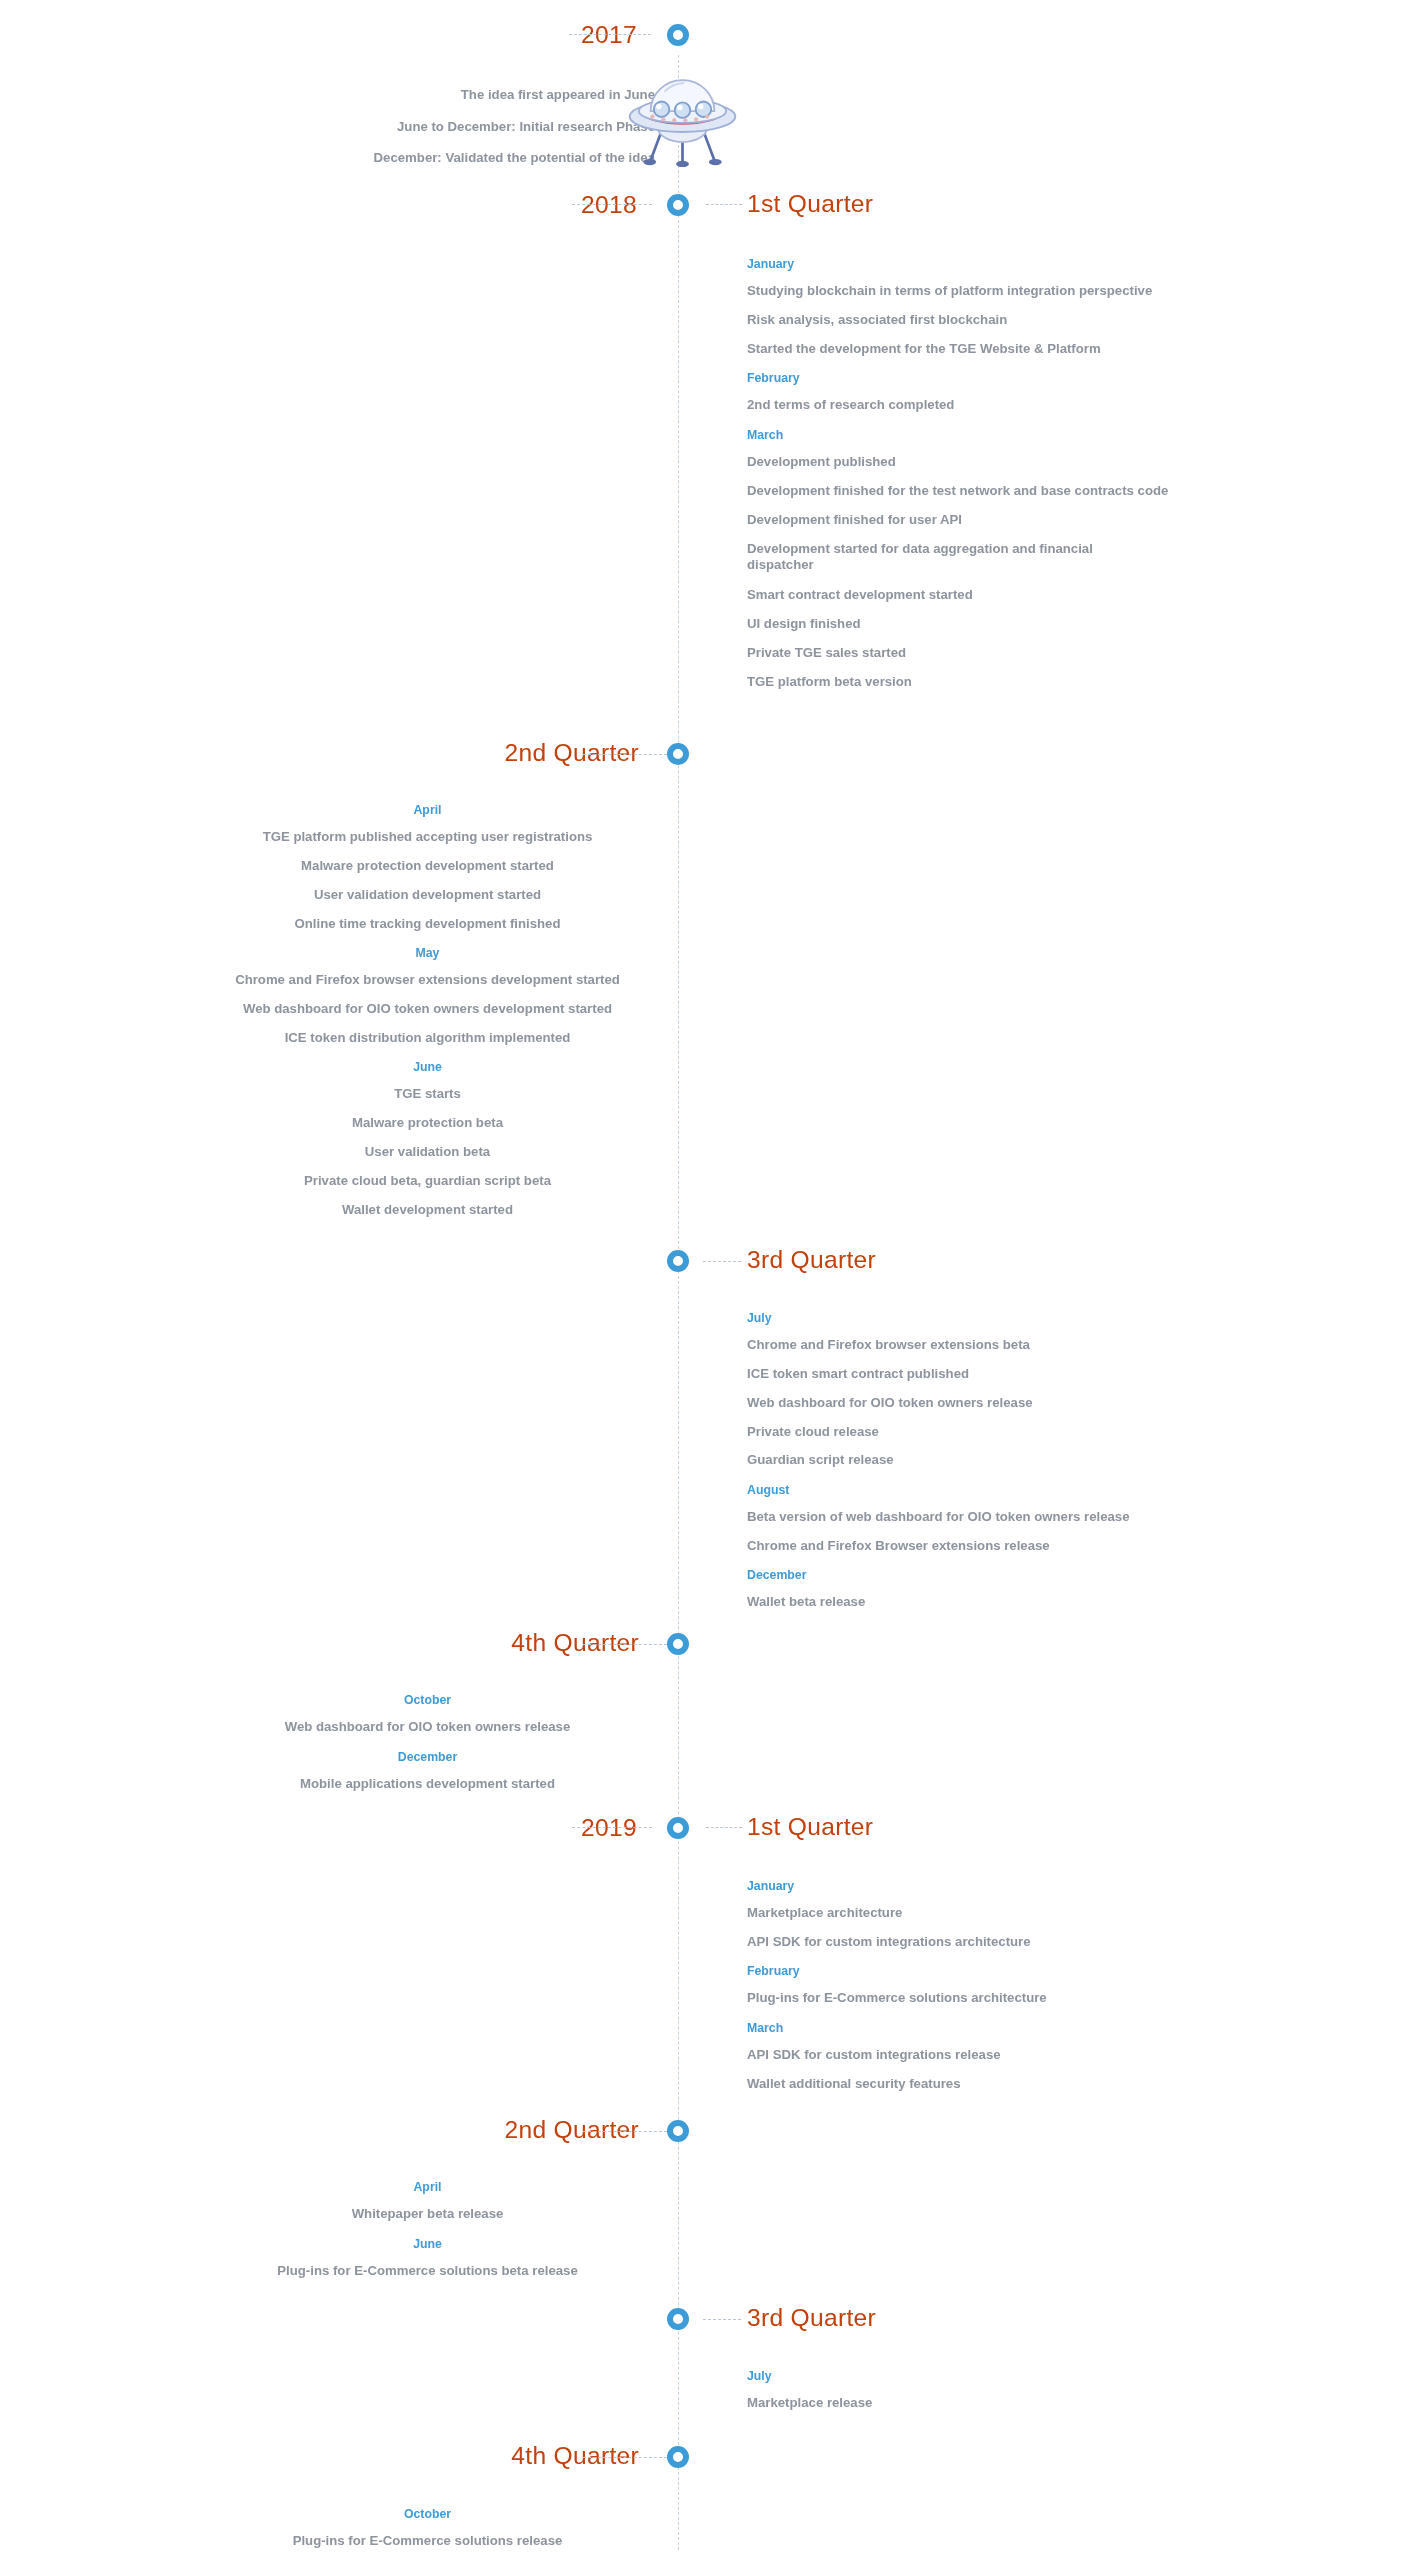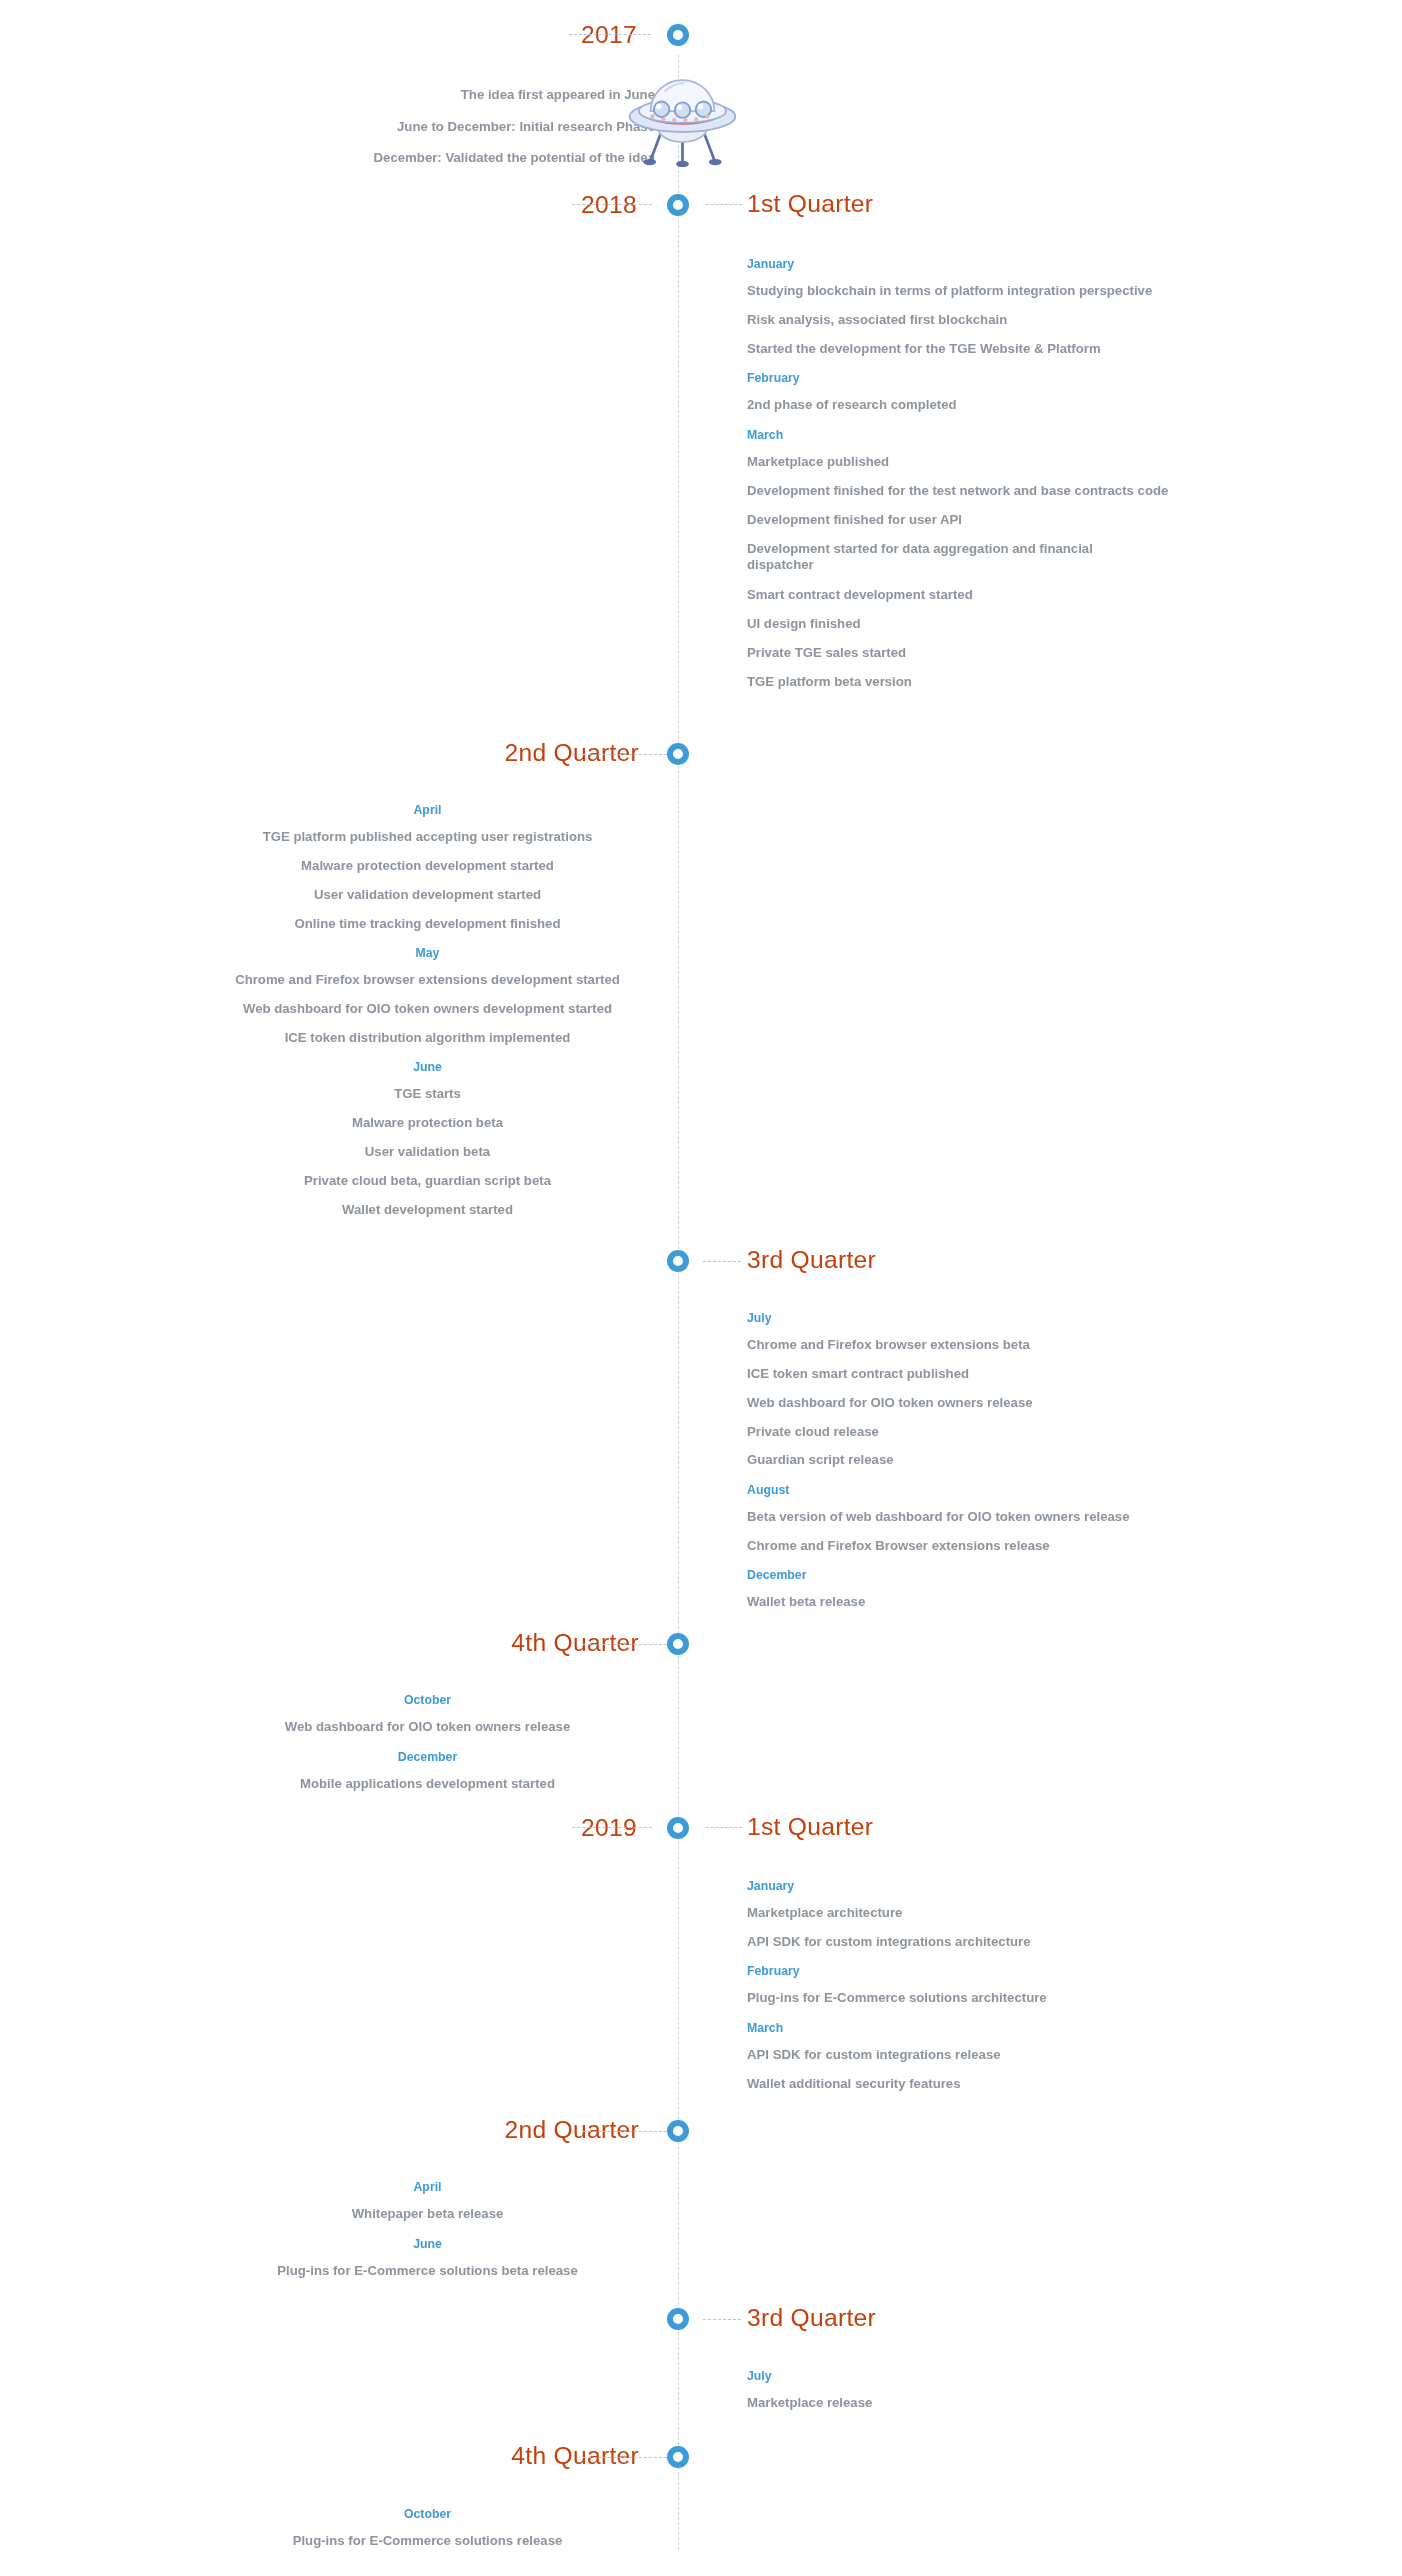--- a/index.html
+++ b/index.html
@@ -154,24 +154,24 @@
   <div class="dot" style="top:194px;"></div>
   <div class="quarter right" style="top:192px;">1st Quarter</div>
 
   <div class="block right" style="top:258px;">
     <div class="month">January</div>
     <div class="item">Studying blockchain in terms of platform integration perspective</div>
     <div class="item">Risk analysis, associated first blockchain</div>
     <div class="item">Started the development for the TGE Website &amp; Platform</div>
 
     <div class="month">February</div>
-    <div class="item">2nd phase of research completed</div>
+    <div class="item">2nd terms of research completed</div>
 
     <div class="month">March</div>
-    <div class="item">Marketplace published</div>
+    <div class="item">Development published</div>
     <div class="item wrap" style="width:428px;">Development finished for the test network and base contracts code</div>
     <div class="item">Development finished for user API</div>
     <div class="item wrap" style="width:401px;">Development started for data aggregation and financial dispatcher</div>
     <div class="item">Smart contract development started</div>
     <div class="item">UI design finished</div>
     <div class="item">Private TGE sales started</div>
     <div class="item">TGE platform beta version</div>
   </div>
 </div>
 

